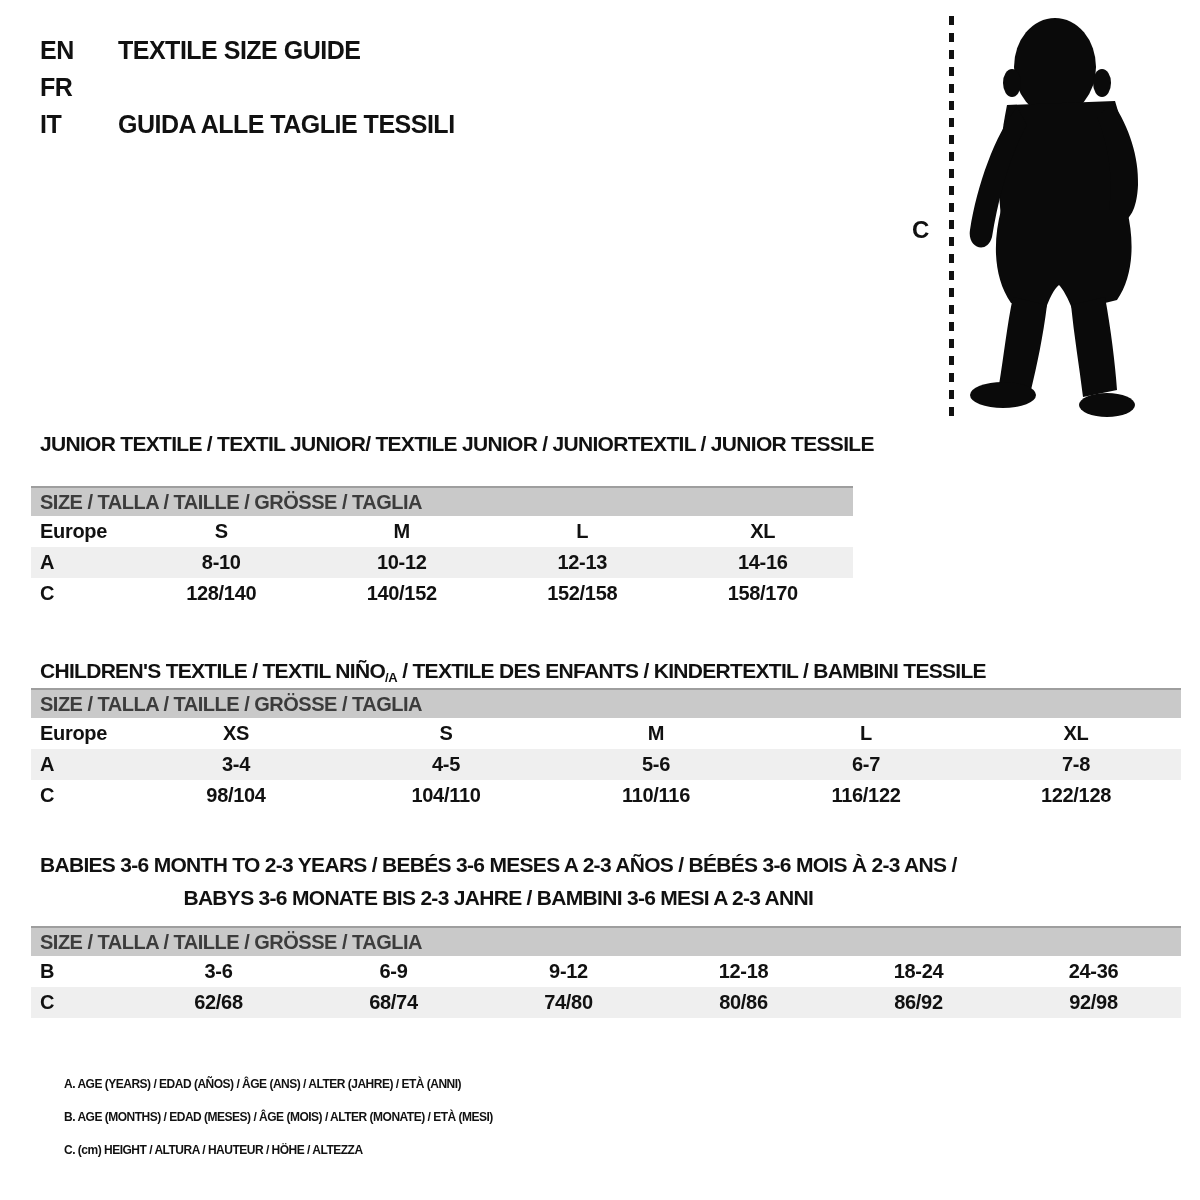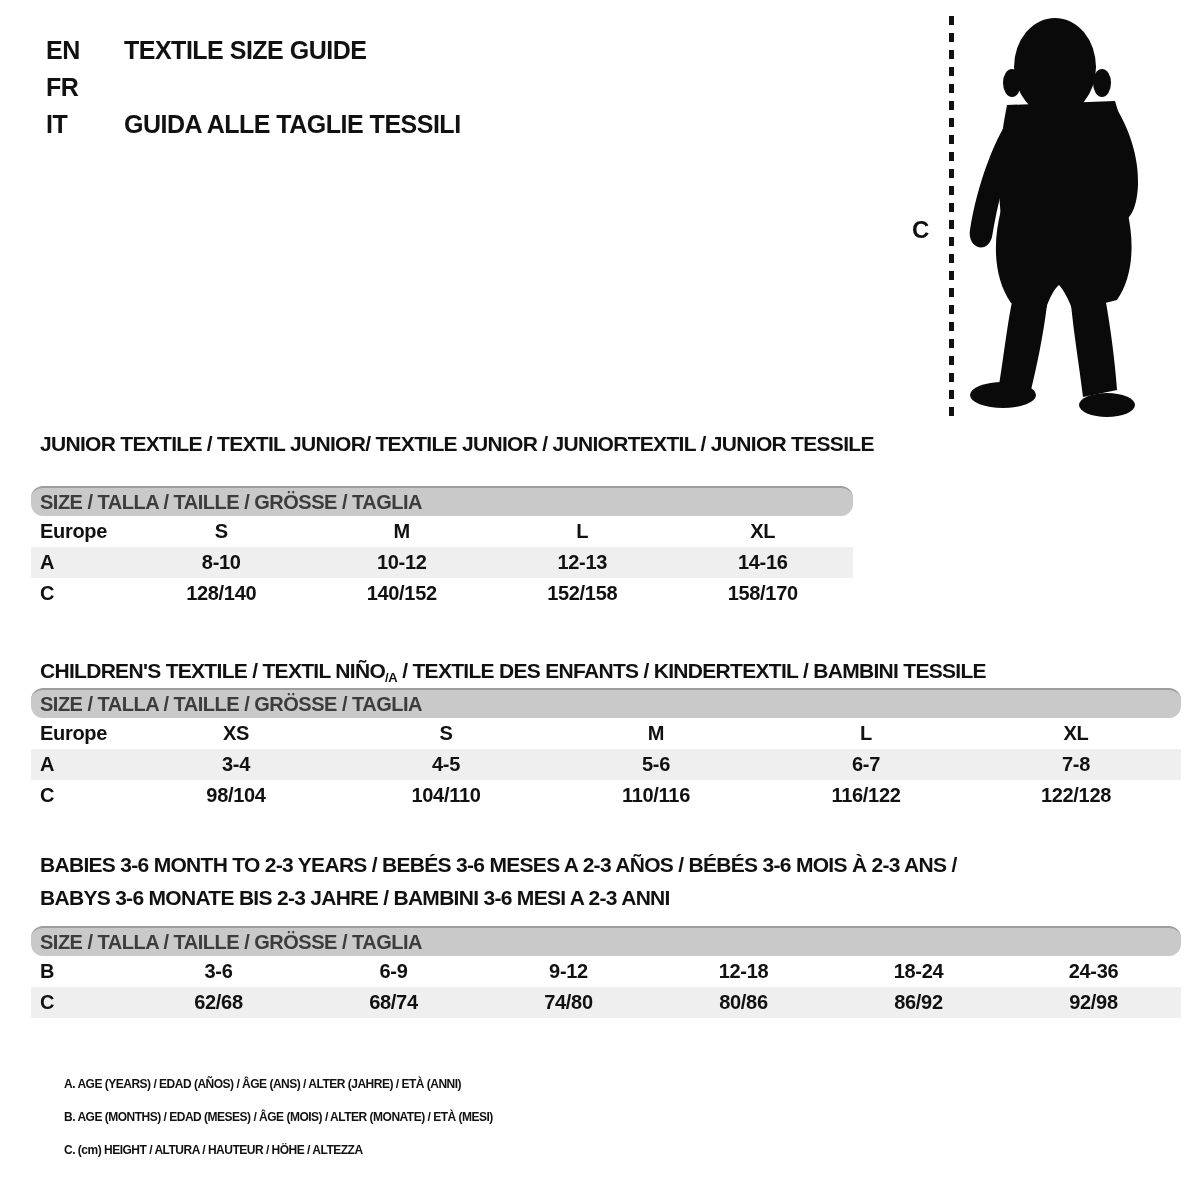--- a/index.html
+++ b/index.html
@@ -4,45 +4,45 @@
 <style>
   html,body{margin:0;padding:0;background:#ffffff;}
   body{
     width:1200px;height:1200px;position:relative;overflow:hidden;
     font-family:"Liberation Sans",sans-serif;font-weight:bold;color:#111;
     -webkit-font-smoothing:antialiased;
   }
   .abs{position:absolute;}
 
   
-  .lang-list{left:46px;top:32px;font-size:25px;line-height:37px;letter-spacing:-0.5px;}
+  .lang-list{left:40px;top:32px;font-size:25px;line-height:37px;letter-spacing:-0.5px;}
   .lang-row{display:flex;}
   .lang-code{width:78px;flex:0 0 78px;}
 
   
   .measure-c{left:912px;top:216px;font-size:24px;}
   .dash-svg{left:947px;top:16px;}
   .sil-svg{left:955px;top:15px;}
 
   
   .sec-heading{left:40px;font-size:21px;letter-spacing:-0.7px;white-space:nowrap;}
   .heading-junior{top:432px;}
   .heading-children{top:643px;margin-top:16px;}
-  .heading-babies{top:848px;line-height:33px;}
+  .heading-babies{top:848px;line-height:33px;text-align:center;}
   .sub-a{font-size:13px;position:relative;top:4px;letter-spacing:-0.5px;}
 
   
   .size-table{left:31px;}
   .t-junior{top:486px;width:822px;}
   .t-children{top:688px;width:1150px;}
   .t-babies{top:926px;width:1150px;}
   .table-header{
     height:30px;background:#c9c9c9;border-top:2px solid #9e9e9e;box-sizing:border-box;
     display:flex;align-items:center;padding-left:9px;
-    font-size:20px;color:#3c3c3c;letter-spacing:-0.5px;border-radius:12px;
+    font-size:20px;color:#3c3c3c;letter-spacing:-0.5px;
   }
   .trow{display:flex;align-items:center;height:31px;font-size:20px;letter-spacing:-0.3px;justify-content:center;}
   .trow.shaded{background:#efefef;}
   .tlabel{flex:0 0 100px;width:100px;padding-left:9px;box-sizing:border-box;}
   .tcell{flex:1;text-align:center;}
 
   
   .notes{left:40px;top:1068px;font-size:12px;line-height:33px;letter-spacing:-0.5px;margin-left:24px;}
 </style>
 </head>

